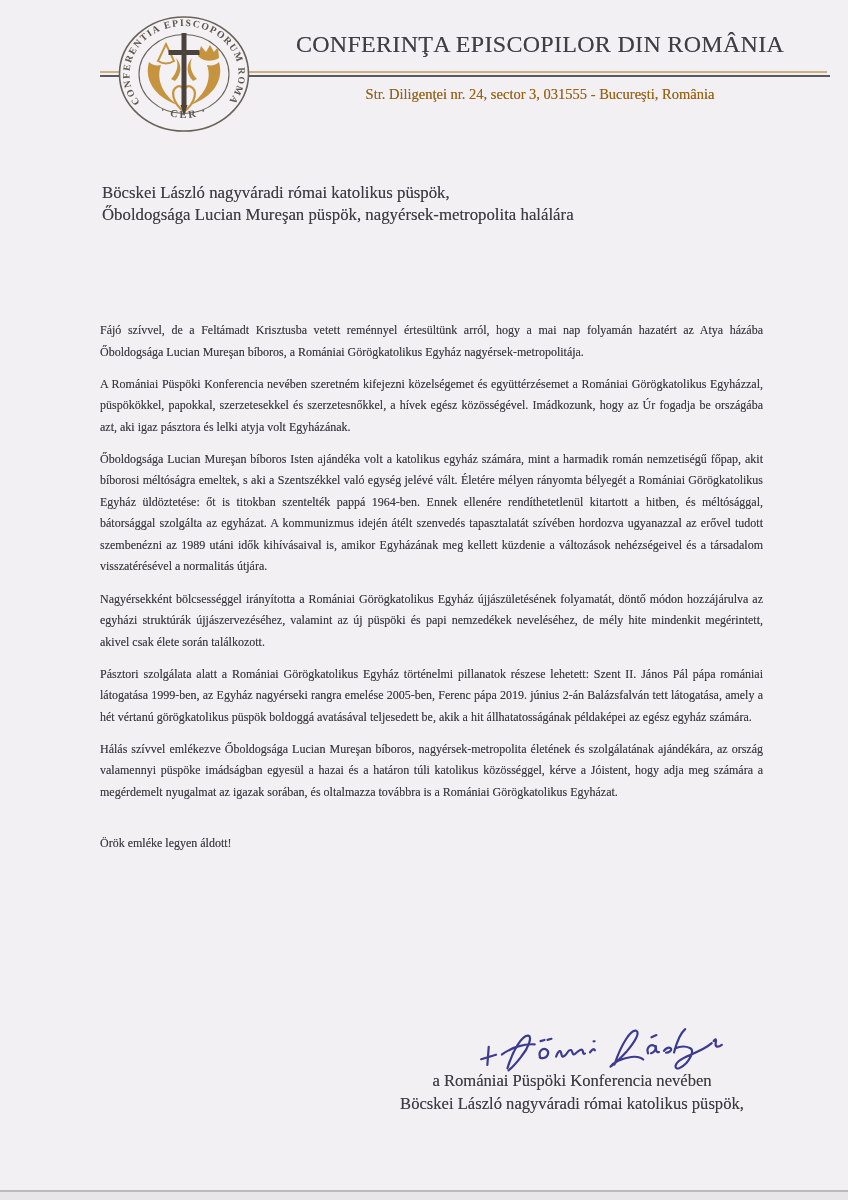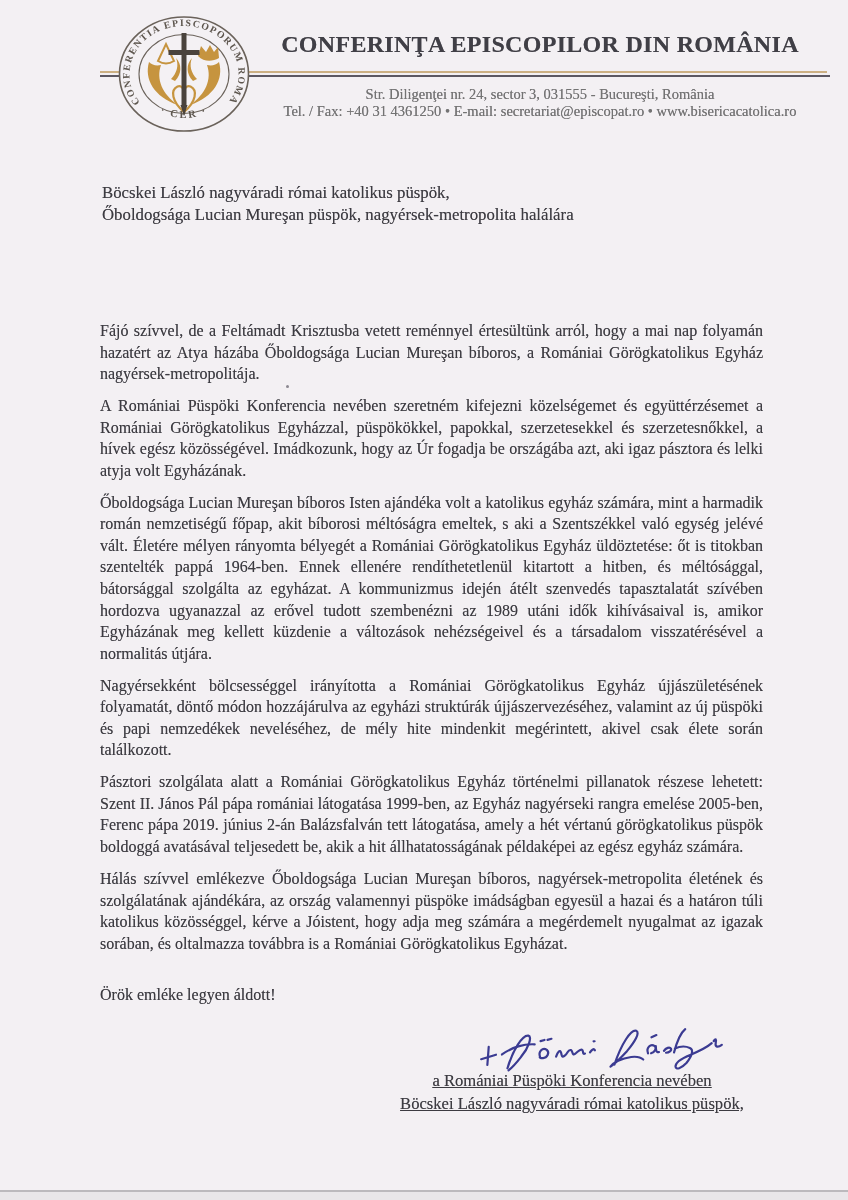--- a/index.html
+++ b/index.html
@@ -6,65 +6,64 @@
   .page{
     position:relative; width:848px; height:1200px; overflow:hidden;
     background:#f3f0f3;
     font-family:"Liberation Serif","DejaVu Serif",serif;
     color:#3c3b41;
   }
   .txt{ text-shadow:0 0 .5px rgba(58,56,64,.55); }
   
   .org-title{
     position:absolute; left:248px; top:31px; width:584px;
-    text-align:center; font-weight:bold; font-size:24px; letter-spacing:.3px;
+    text-align:center; font-weight:normal; font-size:24px; letter-spacing:.3px;
     color:#403f46;
   }
   .rule-gold{ position:absolute; left:100px; top:71px; width:727px; height:1.6px; background:#ccb083; }
   .rule-dark{ position:absolute; left:100px; top:74.8px; width:730px; height:1.8px; background:#5c5862; }
   .addr{
     position:absolute; left:248px; top:86px; width:584px;
-    text-align:center; font-size:14.5px; line-height:17px; color:#737373;
+    text-align:center; font-size:14.5px; line-height:17px; color:#a16207;
   }
   .seal{ position:absolute; left:117px; top:15px; z-index:2; }
   
   .subject{
     position:absolute; left:102px; top:182px; width:680px;
     font-size:16.8px; line-height:21.6px;
   }
   .body-block{
     position:absolute; left:100px; top:320px; width:663px;
-    font-size:16px; line-height:21.55px;
+    font-size:12px; line-height:21.55px;
   }
   .body-block p{ margin:0 0 10.5px 0; text-align:justify; }
   .closing{ margin-top:30px !important; text-align:left; }
   .speck{ position:absolute; left:286px; top:385px; width:3px; height:3px; border-radius:50%; background:#8b8790; }
   
   .sig-svg{ position:absolute; left:474px; top:1024px; transform:rotate(-2deg); }
   .sig-block{
     position:absolute; left:378px; top:1069px; width:388px;
-    text-align:center; font-size:16.6px; line-height:23.2px;text-decoration:underline;
+    text-align:center; font-size:16.6px; line-height:23.2px;
   }
   
   .edge-line{ position:absolute; left:0; top:1190px; width:848px; height:2.4px; background:#bcb9bd; }
   .edge-below{ position:absolute; left:0; top:1192.4px; width:848px; height:8px; background:#e9e6e9; }
 </style>
 </head>
 <body>
 
 <div class="page">
 
   <div class="rule-gold"></div>
   <div class="rule-dark"></div>
 
   <div class="org-title txt">CONFERINŢA EPISCOPILOR DIN ROMÂNIA</div>
 
   <div class="addr txt">
     <div>Str. Diligenţei nr. 24, sector 3, 031555 - Bucureşti, România</div>
-    <div>Tel. / Fax: +40 31 4361250 • E-mail: secretariat@episcopat.ro • www.bisericacatolica.ro</div>
   </div>
 
   <svg class="seal" width="134" height="118" viewBox="0 0 134 118">
     <defs>
       <path id="sealTop" d="M 23 87.3 A 54.5 48 0 1 1 111 87.3" fill="none"></path>
       <path id="sealBot" d="M 34 92 A 50 44 0 0 0 100 92" fill="none"></path>
     </defs>
     <ellipse cx="67" cy="59" rx="64.5" ry="57" fill="#f4f1f4" stroke="#6a625a" stroke-width="1.6"></ellipse>
     <ellipse cx="67" cy="59" rx="45" ry="39.5" fill="none" stroke="#6a625a" stroke-width="1.1"></ellipse>
     <text font-family="Liberation Serif, serif" font-size="9.8" font-weight="600" fill="#5d564e" letter-spacing="1.1">

